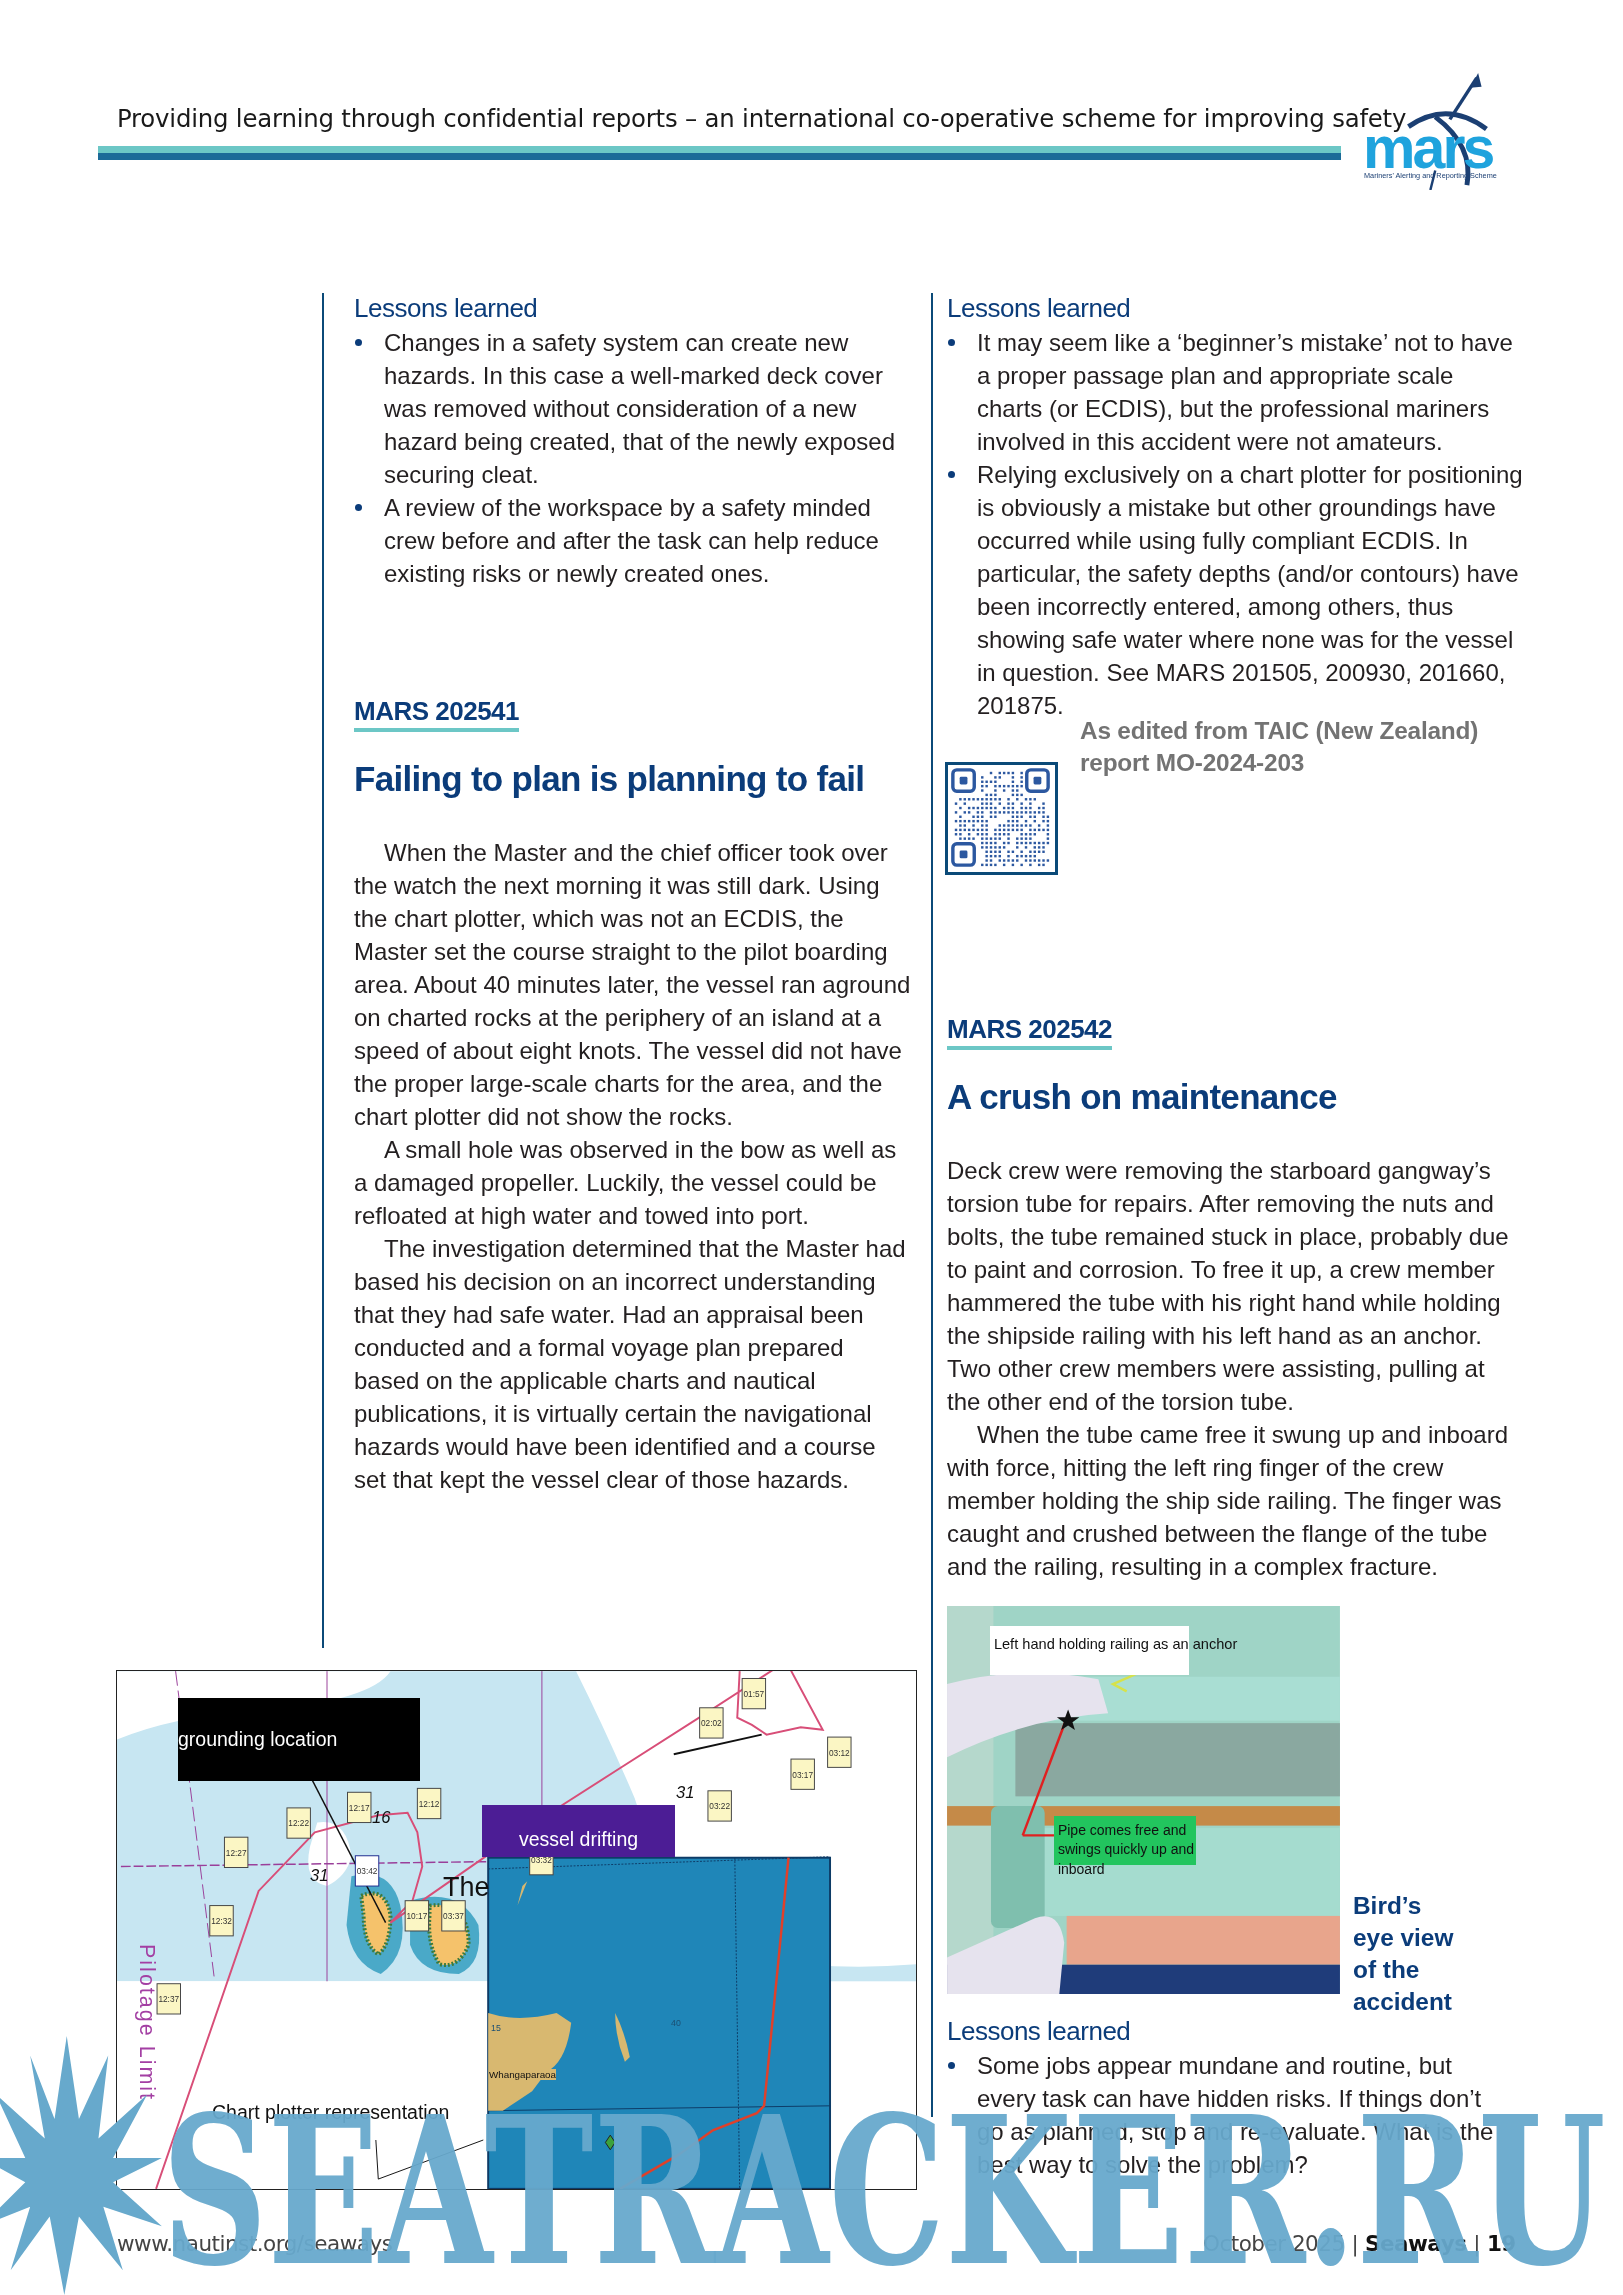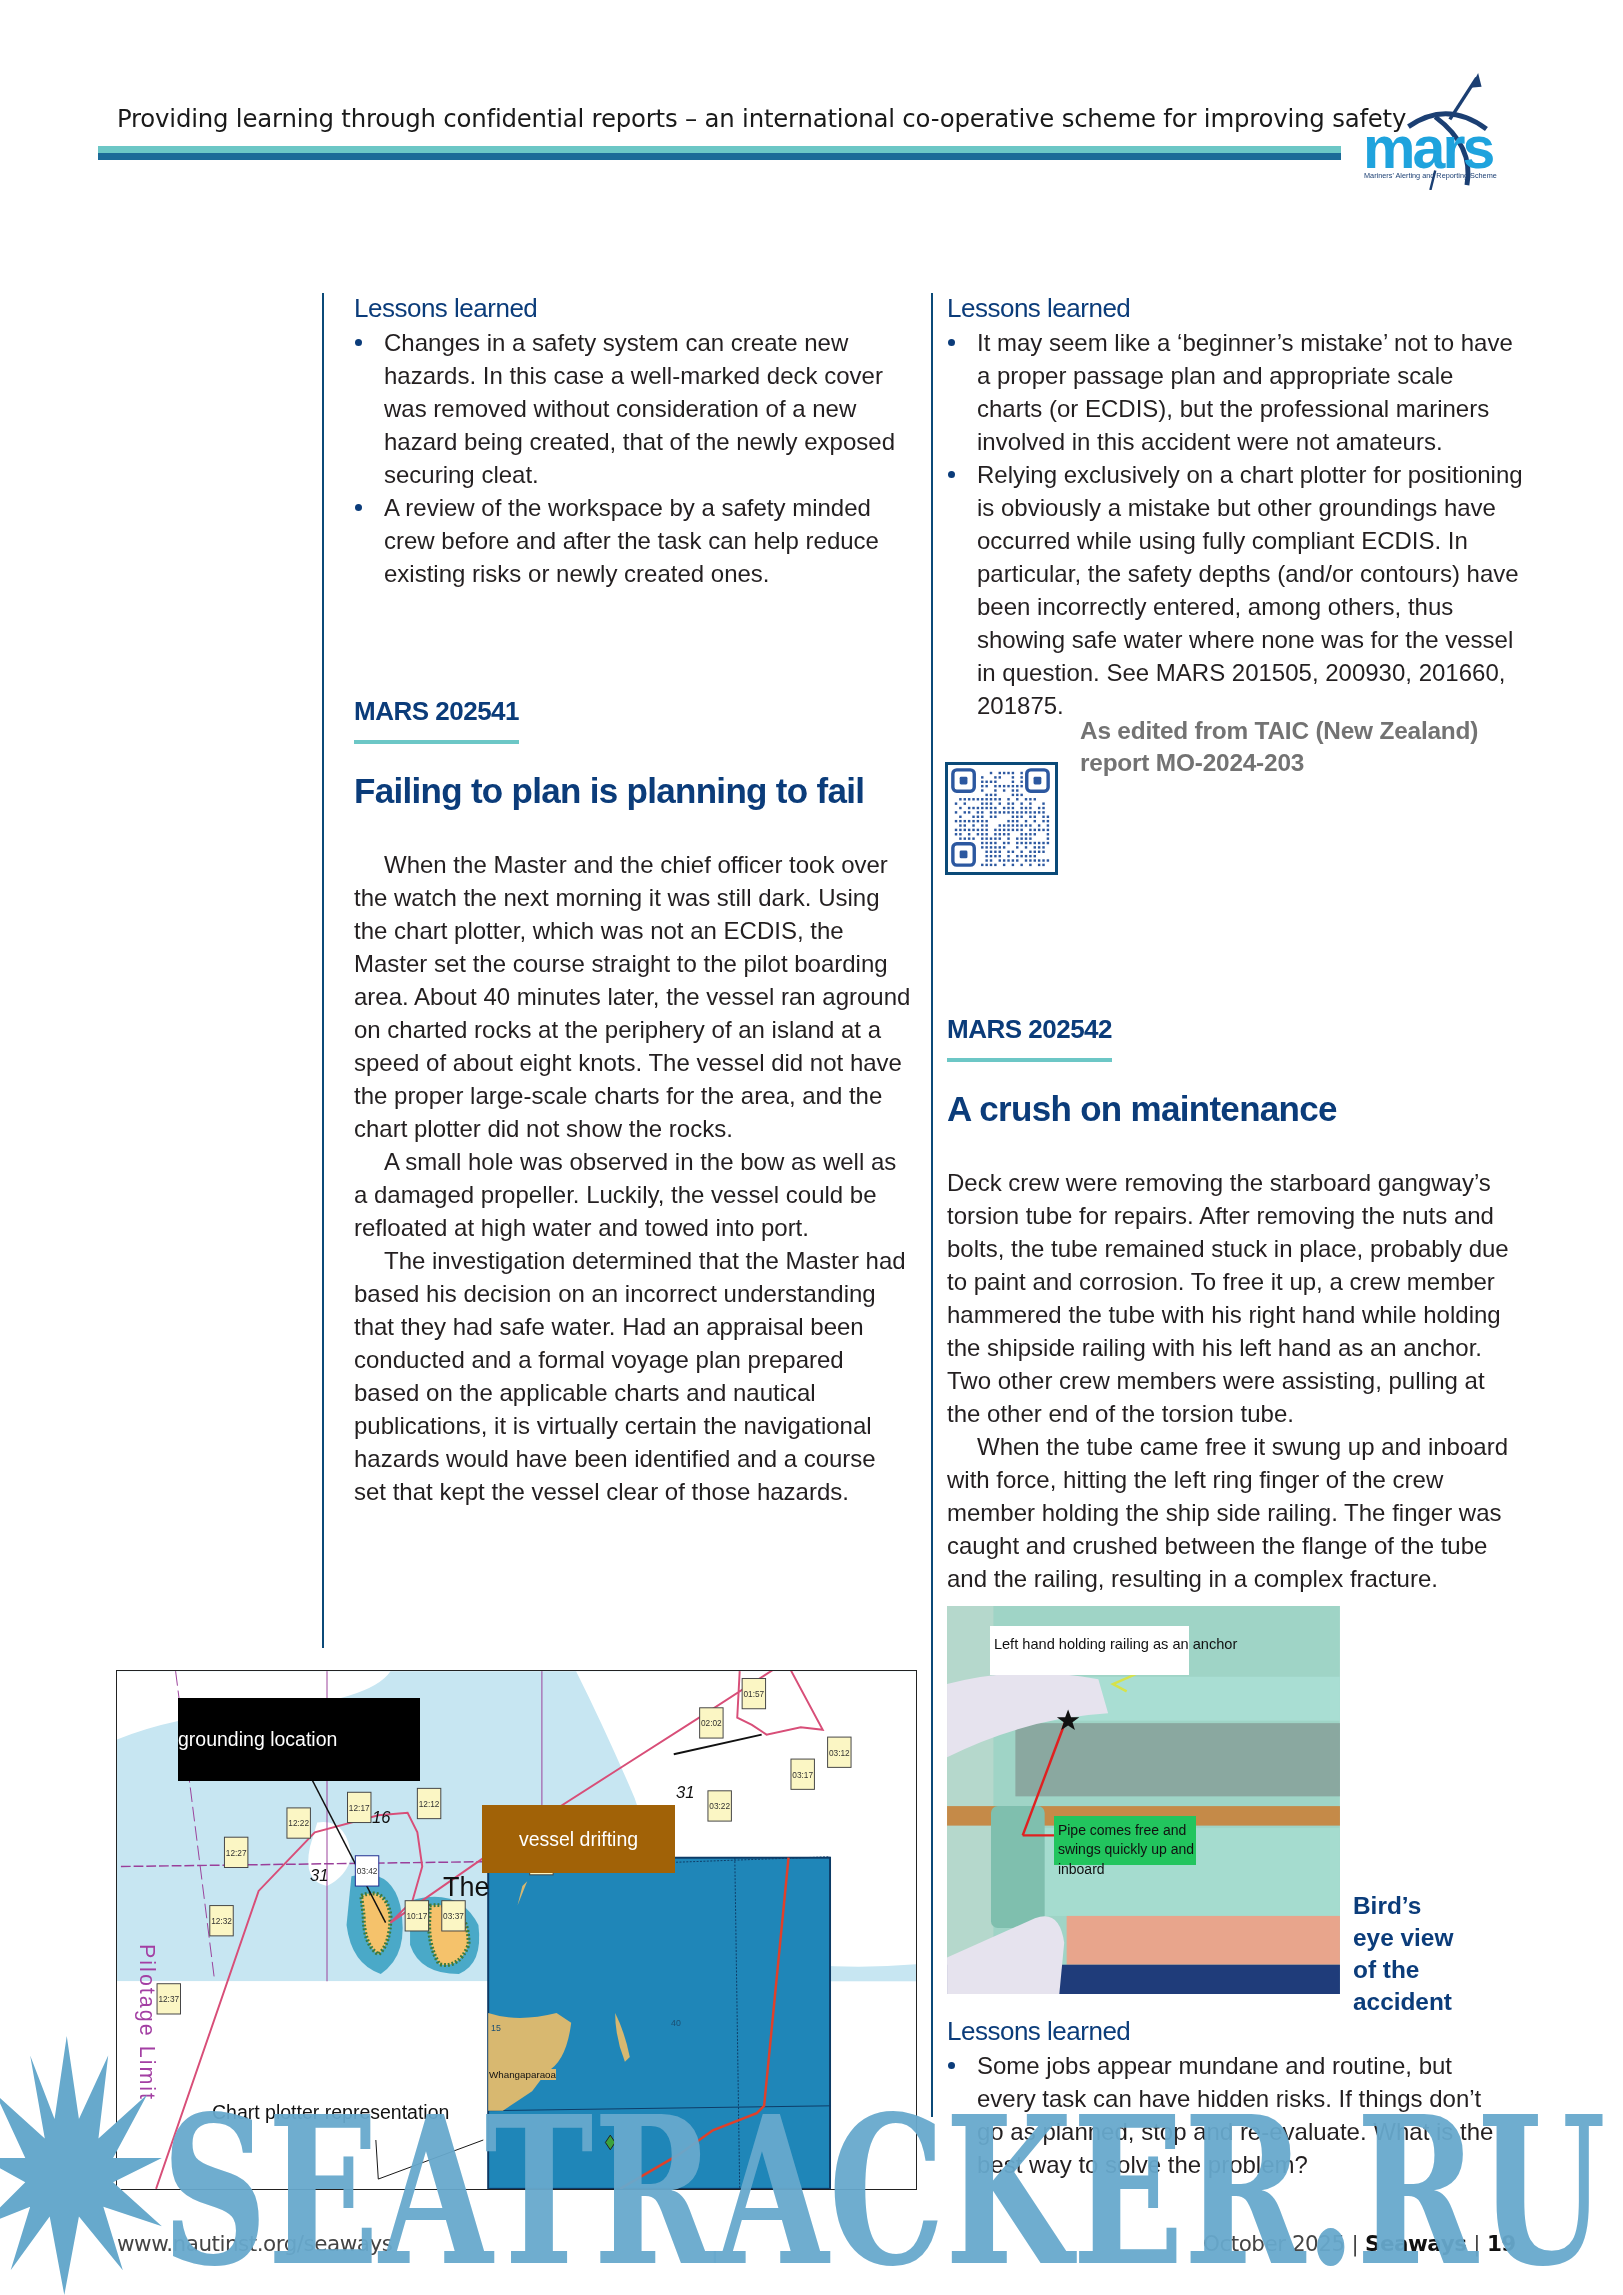--- a/index.html
+++ b/index.html
@@ -18,21 +18,21 @@
   
   .rule-l { left: 322px; top: 293px; width: 2.4px; height: 1355px; background: #0b4a78; }
   .rule-r { left: 931px; top: 293px; width: 2.4px; height: 1824px; background: #0b4a78; }
   .col-l { left: 354px; width: 562px; }
   .col-r { left: 947px; width: 576px; }
   .h-lessons { font-size: 26px; font-weight: normal; color: #0b3c7a; letter-spacing: -0.5px; line-height: 1; }
   .body-txt { font-size: 24px; line-height: 33px; color: #231f20; font-family: "Liberation Sans", sans-serif; }
   ul.bul { list-style: none; margin: 0; padding: 0; }
   ul.bul li { position: relative; padding-left: 30px; }
   ul.bul li::before { content: ""; position: absolute; left: 1px; top: 12.7px; width: 7.3px; height: 7.3px; border-radius: 50%; background: #0b3c7a; }
-  .mars-id { font-size: 26px; font-weight: bold; color: #0b3c7a; display: inline-block; padding-bottom: 16px; border-bottom: 4.9px solid #6cc7c6; line-height: 1; letter-spacing: -0.5px; }
+  .mars-id { font-size: 26px; font-weight: bold; color: #0b3c7a; display: inline-block; padding-bottom: 4px; border-bottom: 4.9px solid #6cc7c6; line-height: 1; letter-spacing: -0.5px; }
   .title { font-size: 35px; font-weight: bold; color: #0b3c7a; letter-spacing: -0.7px; line-height: 1; white-space: nowrap; }
   .para p { margin: 0; }
   .para p.ind { text-indent: 30px; }
   
   .qr { left: 945px; top: 762px; width: 113px; height: 113px; border: 3.9px solid #0b4a78; box-sizing: border-box; background: #fff; }
   .qr-src { left: 1080px; top: 715px; width: 439px; font-size: 24.4px; font-weight: bold; color: #737373; line-height: 32px; letter-spacing: -0.2px; }
   
   .fig-chart { left: 116px; top: 1670px; width: 799px; height: 518px; border: 1.5px solid #222; background: #fff; overflow: hidden; }
   .fig-photo { left: 947px; top: 1606px; width: 393px; height: 388px; overflow: hidden; }
   .caption-eye { left: 1353px; top: 1890px; font-size: 24.4px; font-weight: bold; color: #0b3c7a; line-height: 32px; }
@@ -502,21 +502,21 @@
         </g>
         <g>
           <rect x="82" y="640" width="48" height="62" fill="#fbf6c4" stroke="#444" stroke-width="2"></rect>
           <text x="106" y="678" text-anchor="middle" font-size="17" font-family="&quot;Liberation Sans&quot;, sans-serif" fill="#333">12:37</text>
         </g>
       </g>
   </svg>
   <div style="position:absolute;left:61px;top:27px;width:242px;height:83px;background:#000">
     <div style="position:absolute;left:0;right:0;top:30px;color:#fff;font-size:19.5px">grounding location</div>
   </div>
-  <div style="position:absolute;left:365px;top:134px;width:193px;height:68px;background:#a16207">
+  <div style="position:absolute;left:365px;top:134px;width:193px;height:52px;background:#4c1d95">
     <div style="position:absolute;left:0;right:0;top:23.4px;text-align:center;color:#fff;font-size:19.5px">vessel drifting</div>
   </div>
   <div style="position:absolute;left:95px;top:430px;font-size:19.5px;color:#111;white-space:nowrap">Chart plotter representation</div>
   <div style="position:absolute;left:42px;top:273px;transform:rotate(90deg);transform-origin:left top;font-size:21.5px;color:#a33fa3;letter-spacing:2px;white-space:nowrap">Pilotage Limit</div>
   <div style="position:absolute;left:326px;top:201px;font-size:27px;color:#111">The</div>
   <div style="position:absolute;left:193px;top:195px;font-size:16.6px;font-style:italic;color:#111">31</div>
   <div style="position:absolute;left:559px;top:112px;font-size:16.6px;font-style:italic;color:#111">31</div>
   <div style="position:absolute;left:255px;top:137px;font-size:16.6px;font-style:italic;color:#111">16</div>
   <div style="position:absolute;left:554px;top:347px;font-size:8.8px;color:#1b4f73">40</div>
   <div style="position:absolute;left:374px;top:352px;font-size:8.8px;color:#1b4f73">15</div>

